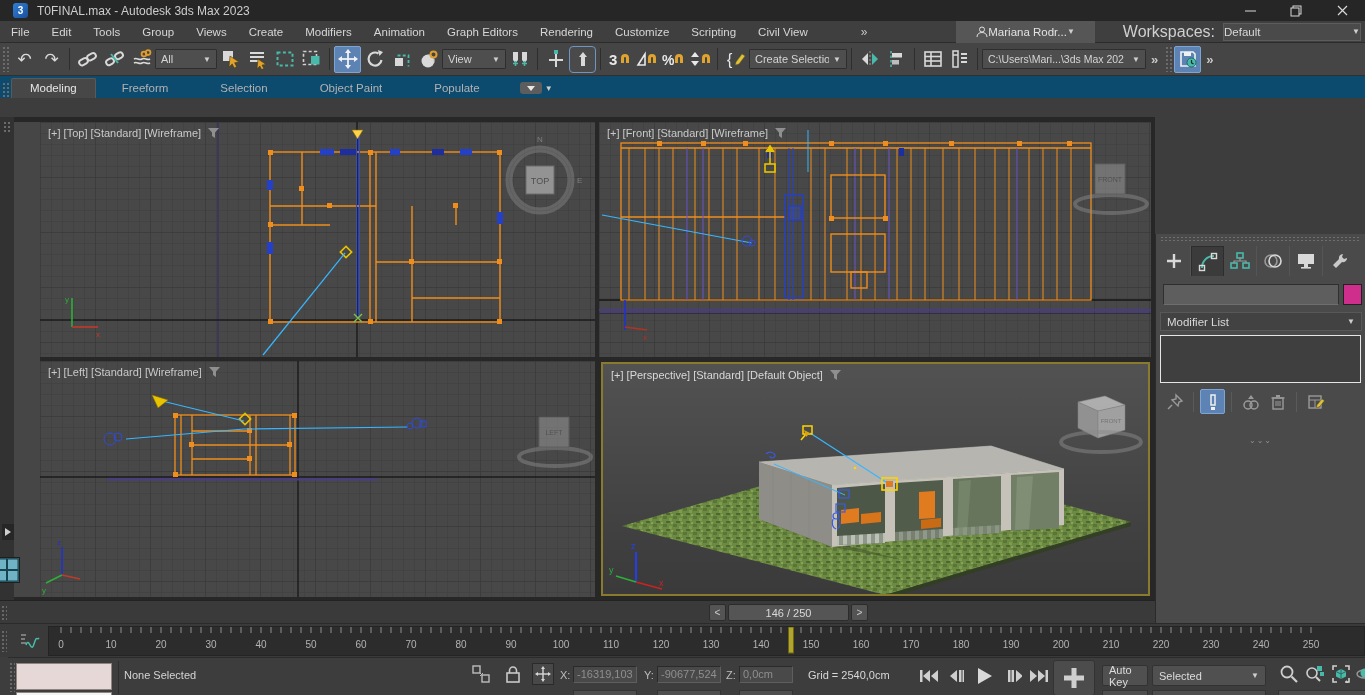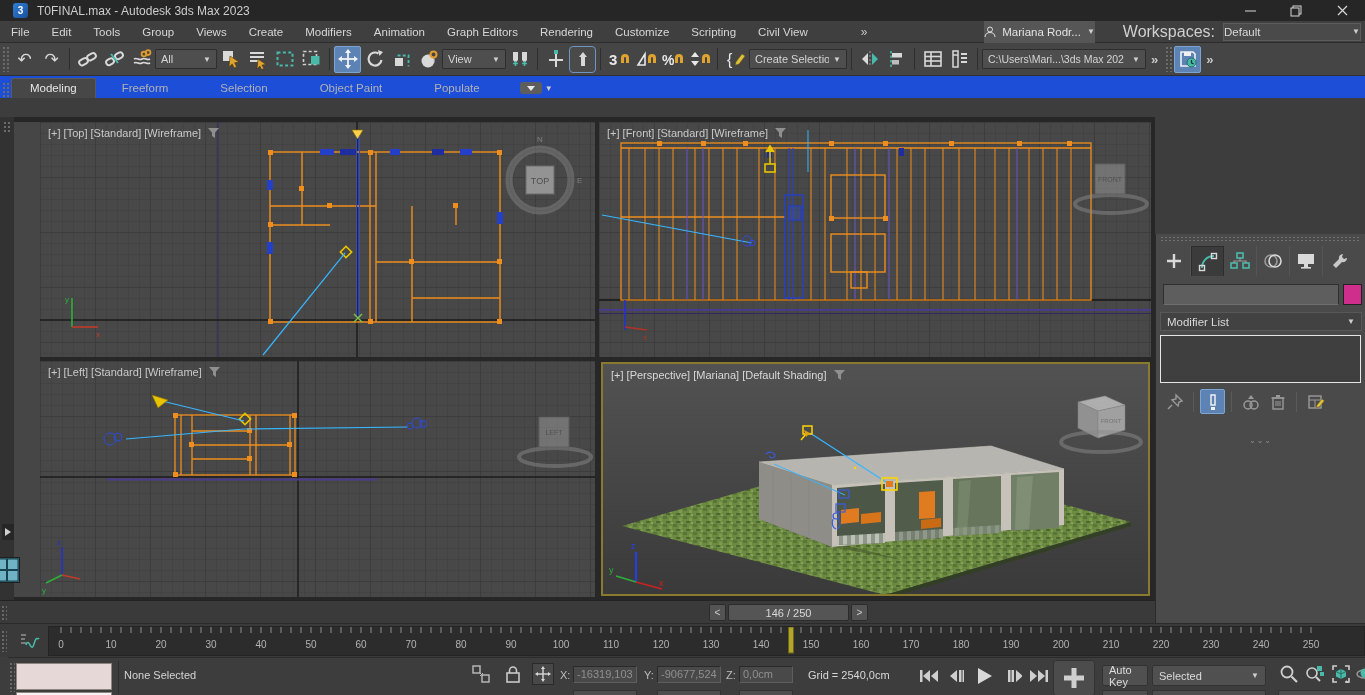--- a/index.html
+++ b/index.html
@@ -17,21 +17,21 @@
   .winbtns { margin-left:auto; display:flex; }
   .winbtn { width:46px; height:21px; display:flex; align-items:center; justify-content:center; color:#d8d8d8; }
   .winbtn svg { display:block; }
 
   
   #menubar { position:absolute; left:0; top:21px; width:1365px; height:22px; background:#3f3f3f;
     border-bottom:1px solid #2c2c2c; display:flex; align-items:center; }
   .menuitem { padding:0 11px; font-size:11.5px; color:#d6d6d6; height:22px; line-height:22px; cursor:default; }
   .menu-overflow { margin-left:34px; color:#c4c4c4; font-size:12px; padding:0 8px; }
   .user-chip { margin-left:auto; height:22px; background:#565656; display:flex; align-items:center;
-    padding:0 0; gap:6px; }
+    padding:0 20px; }
   .user-chip .uname { font-size:11.5px; color:#e2e2e2; max-width:92px; white-space:nowrap; overflow:hidden; }
   .caret { font-size:8px; color:#cfcfcf; }
   .wslabel { font-size:16px; color:#cfcfcf; margin-left:28px; }
   .wsdd { width:138px; height:18px; margin:0 4px 0 8px; background:#4a4a4a; border:1px solid #5d5d5d;
     display:flex; align-items:center; font-size:11.5px; color:#d8d8d8; padding:0 0; }
   .wsdd .caret { margin-left:auto; }
 
   
   #toolbar { position:absolute; left:0; top:43px; width:1365px; height:33px; background:#454545;
     border-bottom:1px solid #303030; display:flex; align-items:center; }
@@ -42,21 +42,21 @@
   .ticon.active { background:#5d83b5; border:1px solid #7ea4d4; }
   .ticon.outlined { border:1.5px solid #6f95c5; background:#4a4a4a; border-radius:4px; }
   .tsep { width:1px; height:22px; background:#2e2e2e; margin:0 4px; flex:0 0 auto; }
   .combo { height:20px; background:#4e4e4e; border:1px solid #2e2e2e; display:flex; align-items:center;
     font-size:11px; color:#d4d4d4; padding:0 5px; flex:0 0 auto; border-radius:1px; }
   .combo .caret { margin-left:auto; padding-left:4px; }
   .uglyph { font-size:17px; color:#d9d9d9; line-height:1; }
   .chev { color:#c9c9c9; font-size:13px; font-weight:bold; padding:0 5px; flex:0 0 auto; }
 
   
-  #ribbontabs { position:absolute; left:0; top:76px; width:1365px; height:22px; background:#1d4ed8;
+  #ribbontabs { position:absolute; left:0; top:76px; width:1365px; height:22px; background:#0c4a6e;
     display:flex; align-items:flex-end; }
   .rtab { font-size:11.5px; color:#b2b2b2; padding:3px 26px 4px 26px; }
   .rtab.active { background:#474747; border:1px solid #5a5a5a; border-bottom:none; color:#e6e6e6;
     border-radius:2px 2px 0 0; padding:3px 18px 4px 18px; }
   .ribbon-min { display:flex; align-items:center; gap:3px; margin-left:14px; margin-bottom:4px; }
   #ribbonpanel { position:absolute; left:0; top:98px; width:1365px; height:19px; background:#3a3a3a;
     border-bottom:1px solid #2e2e2e; display:flex; align-items:center; }
   .rpanel-chip { margin-left:13px; height:17px; background:#454545; border:1px solid #5a5a5a; border-bottom:none;
     font-size:11.5px; color:#dcdcdc; padding:0 10px; line-height:16px; }
 
@@ -810,21 +810,21 @@
           </g>
 
           <line x1="33" y1="218" x2="33" y2="188" stroke="#2040ff" stroke-width="1.8"></line>
           <line x1="33" y1="218" x2="13" y2="212" stroke="#2fae3a" stroke-width="1.8"></line>
           <line x1="33" y1="218" x2="59" y2="225" stroke="#cc2222" stroke-width="1.8"></line>
           <text x="28" y="185" font-size="9" fill="#2040ff">z</text>
           <text x="6" y="209" font-size="9" fill="#2fae3a">y</text>
           <text x="56" y="222" font-size="9" fill="#cc2222">x</text>
         </svg>
         <div class="vp-label" style="color:#d8d8d8">
-          <span>[+] [Perspective] [Mariana] [Default Shading]</span>
+          <span>[+] [Perspective] [Standard] [Default Object]</span>
           <svg width="11" height="10">
               <path d="M0 0h11L7 4.5V10L4 8V4.5z" fill="#8f8f8f"></path>
             </svg>
         </div>
       </div>
     </div>
 
     <div id="cmdpanel">
       <div class="cp-grip"></div>
       <div class="cp-tabs">

